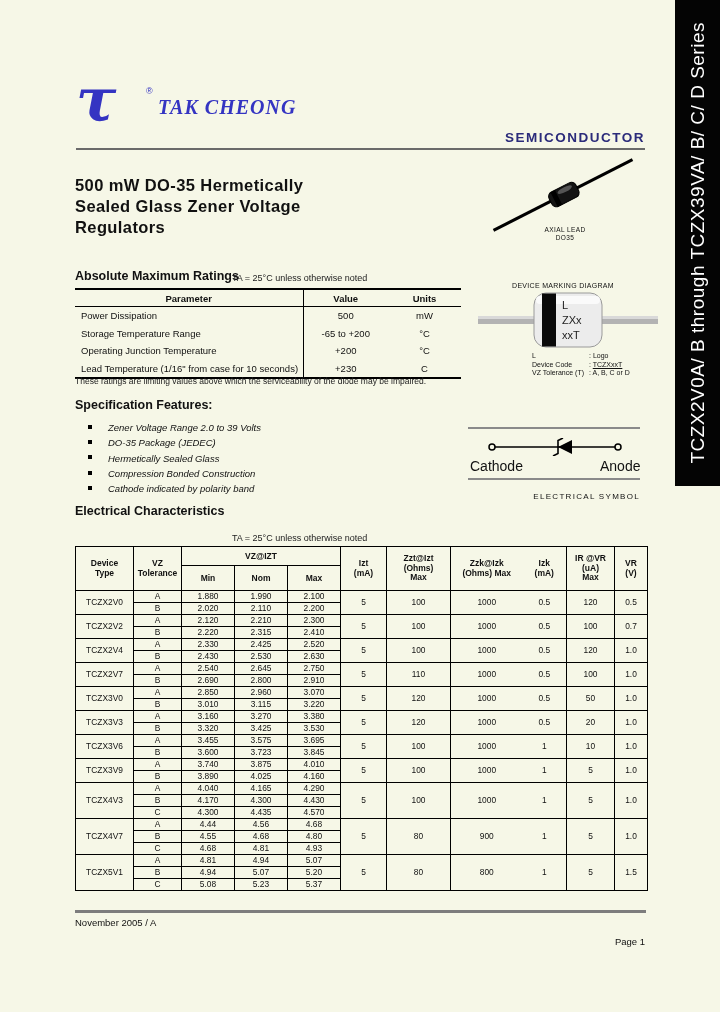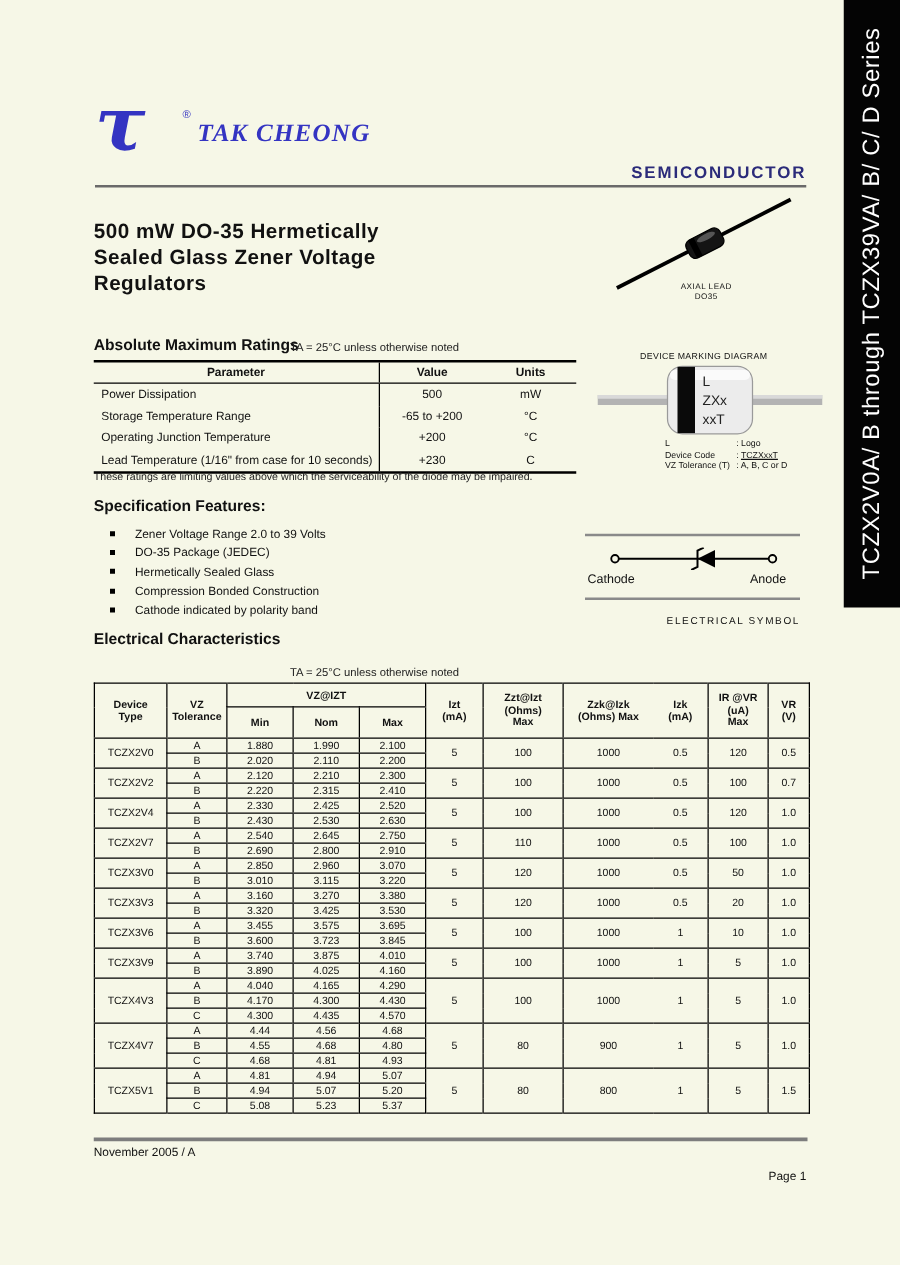--- a/index.html
+++ b/index.html
@@ -31,34 +31,34 @@
   .atable{border-collapse:collapse;table-layout:fixed;width:386px;}
   .atable th{border-top:2px solid #000;border-bottom:1.5px solid #000;font-size:9.5px;height:16px;padding:0;}
   .atable td{font-size:9.5px;height:17.5px;padding:0;text-align:center;}
   .atable td.param{text-align:left;padding-left:6px;margin-left:40px;}
   .atable tr.last td{border-bottom:2px solid #000;}
   .atable .vdiv{border-left:1.2px solid #000;}
   .abs-note{left:75px;top:376px;font-size:8.5px;color:#222;}
 
   
   .feat-list{left:88px;top:420px;list-style:none;margin:0;padding:0;}
-  .feat-list li{height:15.3px;font-size:9.5px;display:flex;align-items:center;}
+  .feat-list li{height:15.3px;font-size:9.5px;display:flex;align-items:center;font-style:italic;}
   .feat-bullet{width:4px;height:4px;background:#000;margin-right:16px;flex:none;margin-top:-2px;}
 
   
   .mark-head{left:470px;top:282px;width:186px;text-align:center;font-size:7px;letter-spacing:.3px;}
   .mark-svg{left:478px;top:292px;}
   .mark-legend{left:532px;top:352px;font-size:7px;line-height:8.6px;}
   .mark-legend .lbl{display:inline-block;width:57px;}
   .u{text-decoration:underline;}
 
   
   .sym-rule{left:468px;width:172px;height:2px;background:#8a8a8a;}
   .sym-svg{left:468px;top:438px;}
-  .sym-lab{font-size:10px;}
+  .sym-lab{font-size:14px;}
   .sym-cap{left:468px;top:492px;width:172px;text-align:right;font-size:8px;letter-spacing:1.3px;}
 
   
   .etable{border-collapse:collapse;table-layout:fixed;width:572px;border:1.5px solid #000;}
   .etable th{padding:0;font-size:8.5px;font-weight:bold;border-bottom:1.5px solid #000;}
   .etable th div{line-height:9.5px;}
   .etable thead tr.r1 th{height:18px;}
   .etable thead tr.r2 th{height:24px;}
   .etable th.vzgroup{border-bottom:1px solid #000;}
   .etable td{padding:0 1px;font-size:8.4px;height:11px;line-height:11px;text-align:center;}

